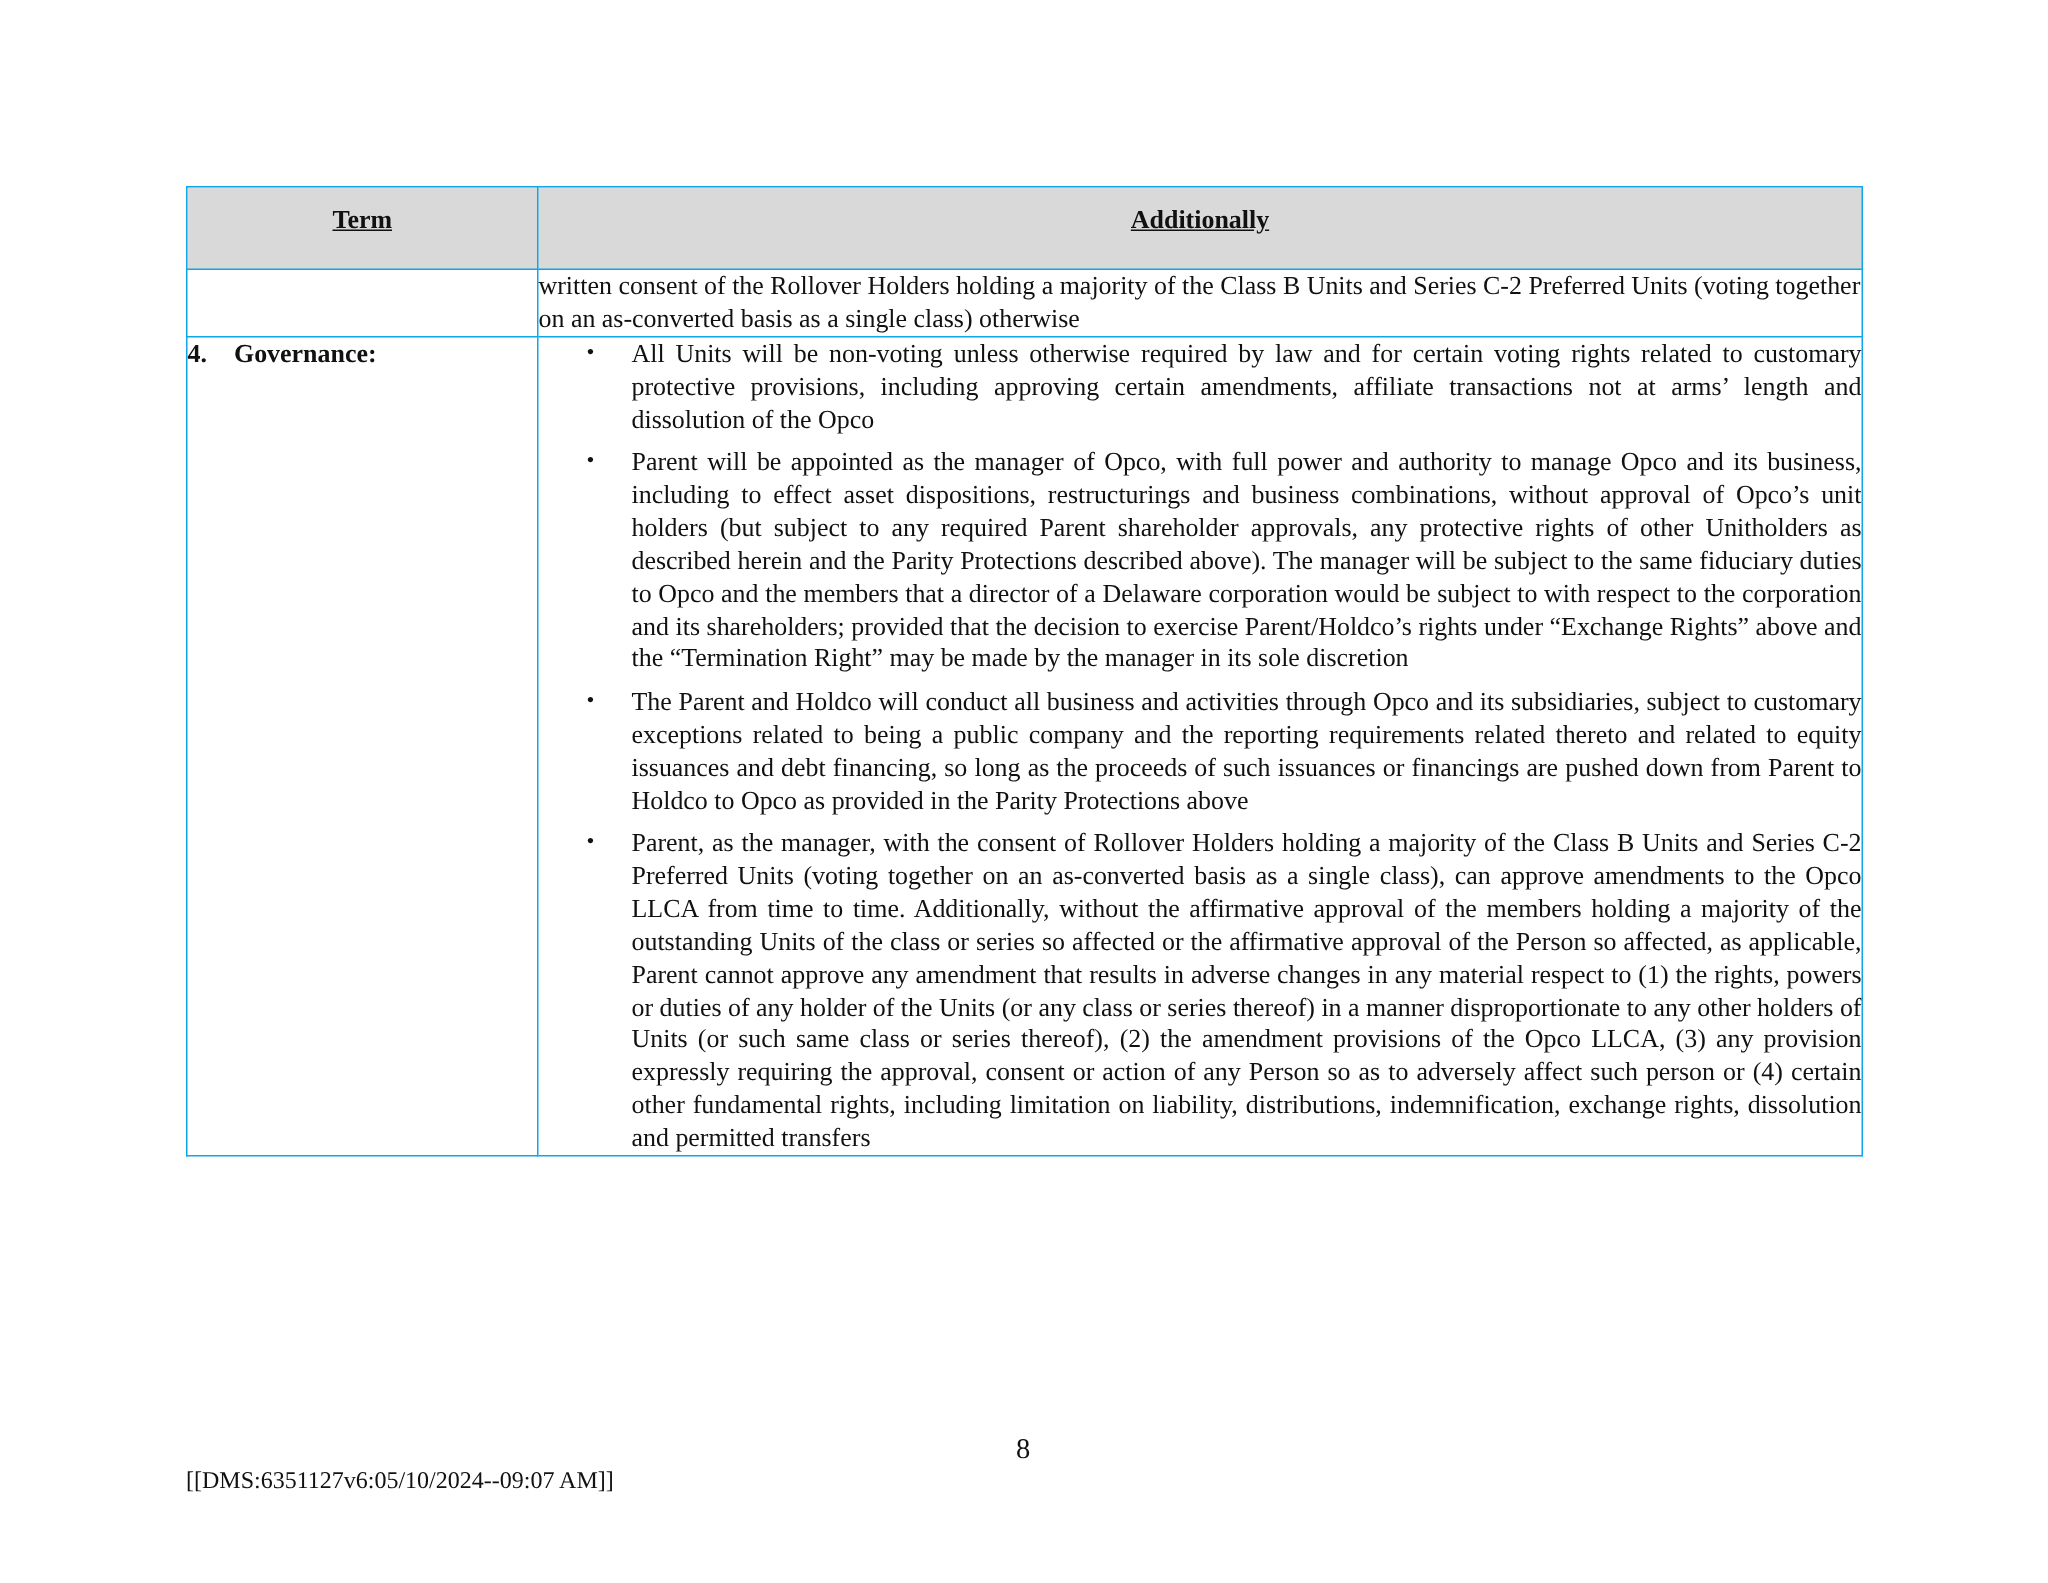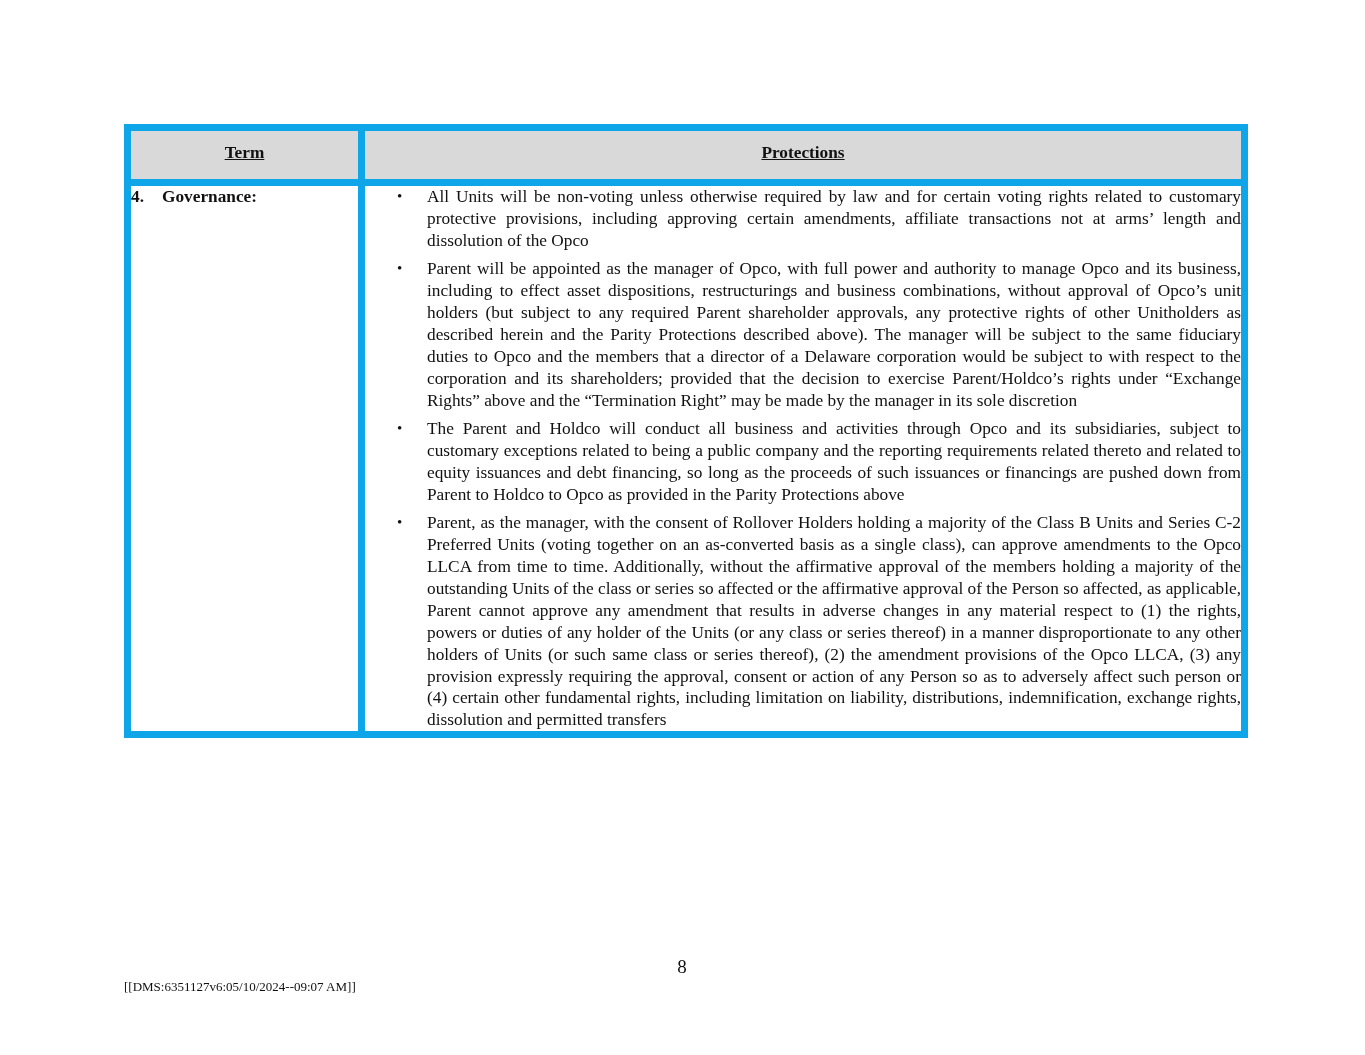--- a/index.html
+++ b/index.html
@@ -26,21 +26,21 @@
       top: 124px;
       width: 1117px;
       border-collapse: collapse;
       table-layout: fixed;
       font-size: 17.3px;
       line-height: 21.9px;
     }
     table.terms col.term-col { width: 234px; }
     table.terms col.desc-col { width: 883px; }
     table.terms th, table.terms td {
-      border: 7px solid #0ea5e9;
+      border: 1px solid #0ea5e9;
       vertical-align: top;
       padding: 0;
     }
     table.terms thead th {
       background: #d9d9d9;
       height: 55px;
       text-align: center;
       font-weight: bold;
       text-decoration: underline;
       vertical-align: top;
@@ -86,40 +86,44 @@
       left: 672px;
       top: 956px;
       width: 20px;
       text-align: center;
       font-size: 19px;
     }
     .doc-id {
       position: absolute;
       left: 124px;
       top: 979px;
-      font-size: 13px;
+      font-size: 16px;
     }
   </style>
 </head>
 <body>
 
 <div class="page">
 
   <table class="terms">
     <colgroup>
       <col class="term-col">
       <col class="desc-col">
     </colgroup>
     <thead>
       <tr>
         <th>Term</th>
-        <th>Protections</th>
+        <th>Additionally</th>
       </tr>
     </thead>
     <tbody>
+      <tr>
+        <td></td>
+        <td class="cont-desc">written consent of the Rollover Holders holding a majority of the Class B Units and Series C-2 Preferred Units (voting together on an as-converted basis as a single class) otherwise</td>
+      </tr>
       <tr>
         <td class="term-cell">
           <span class="term-num">4.</span><span>Governance:</span>
         </td>
         <td class="desc-cell">
           <ul class="bullets">
             <li>
               <span class="bullet-icon">•</span>
               <span>All Units will be non-voting unless otherwise required by law and for certain voting rights related to customary protective provisions, including approving certain amendments, affiliate transactions not at arms’ length and dissolution of the Opco</span>
             </li>

